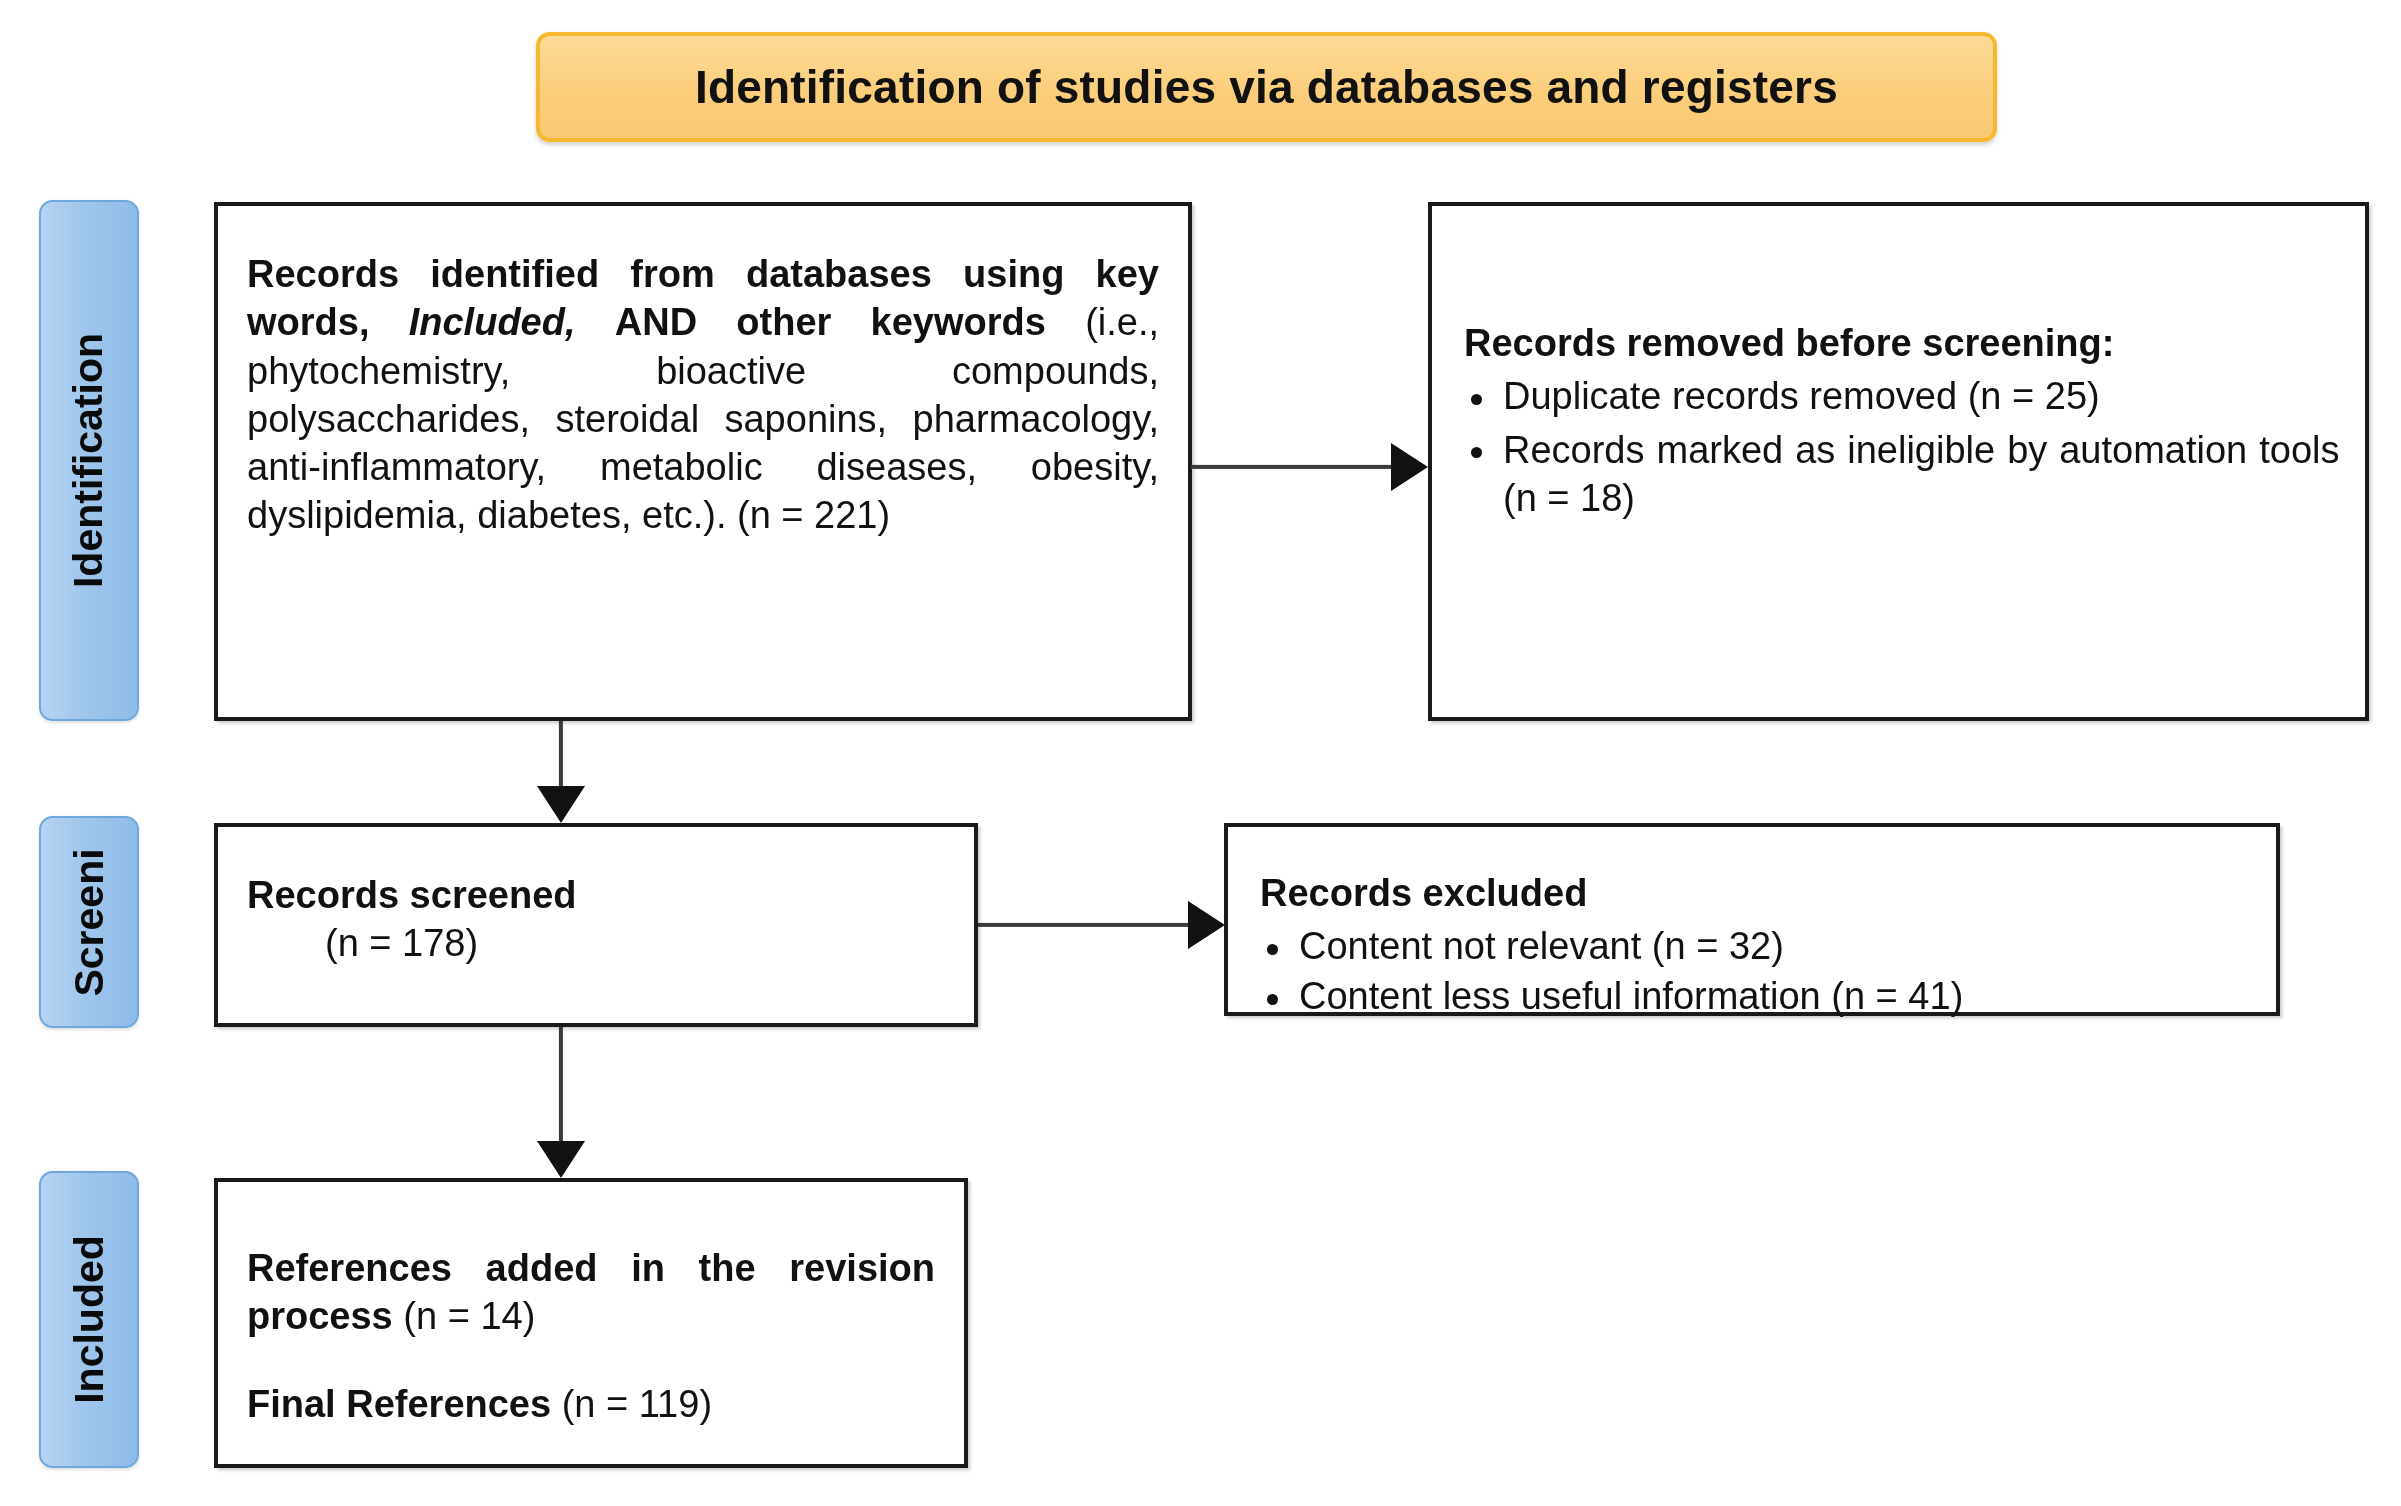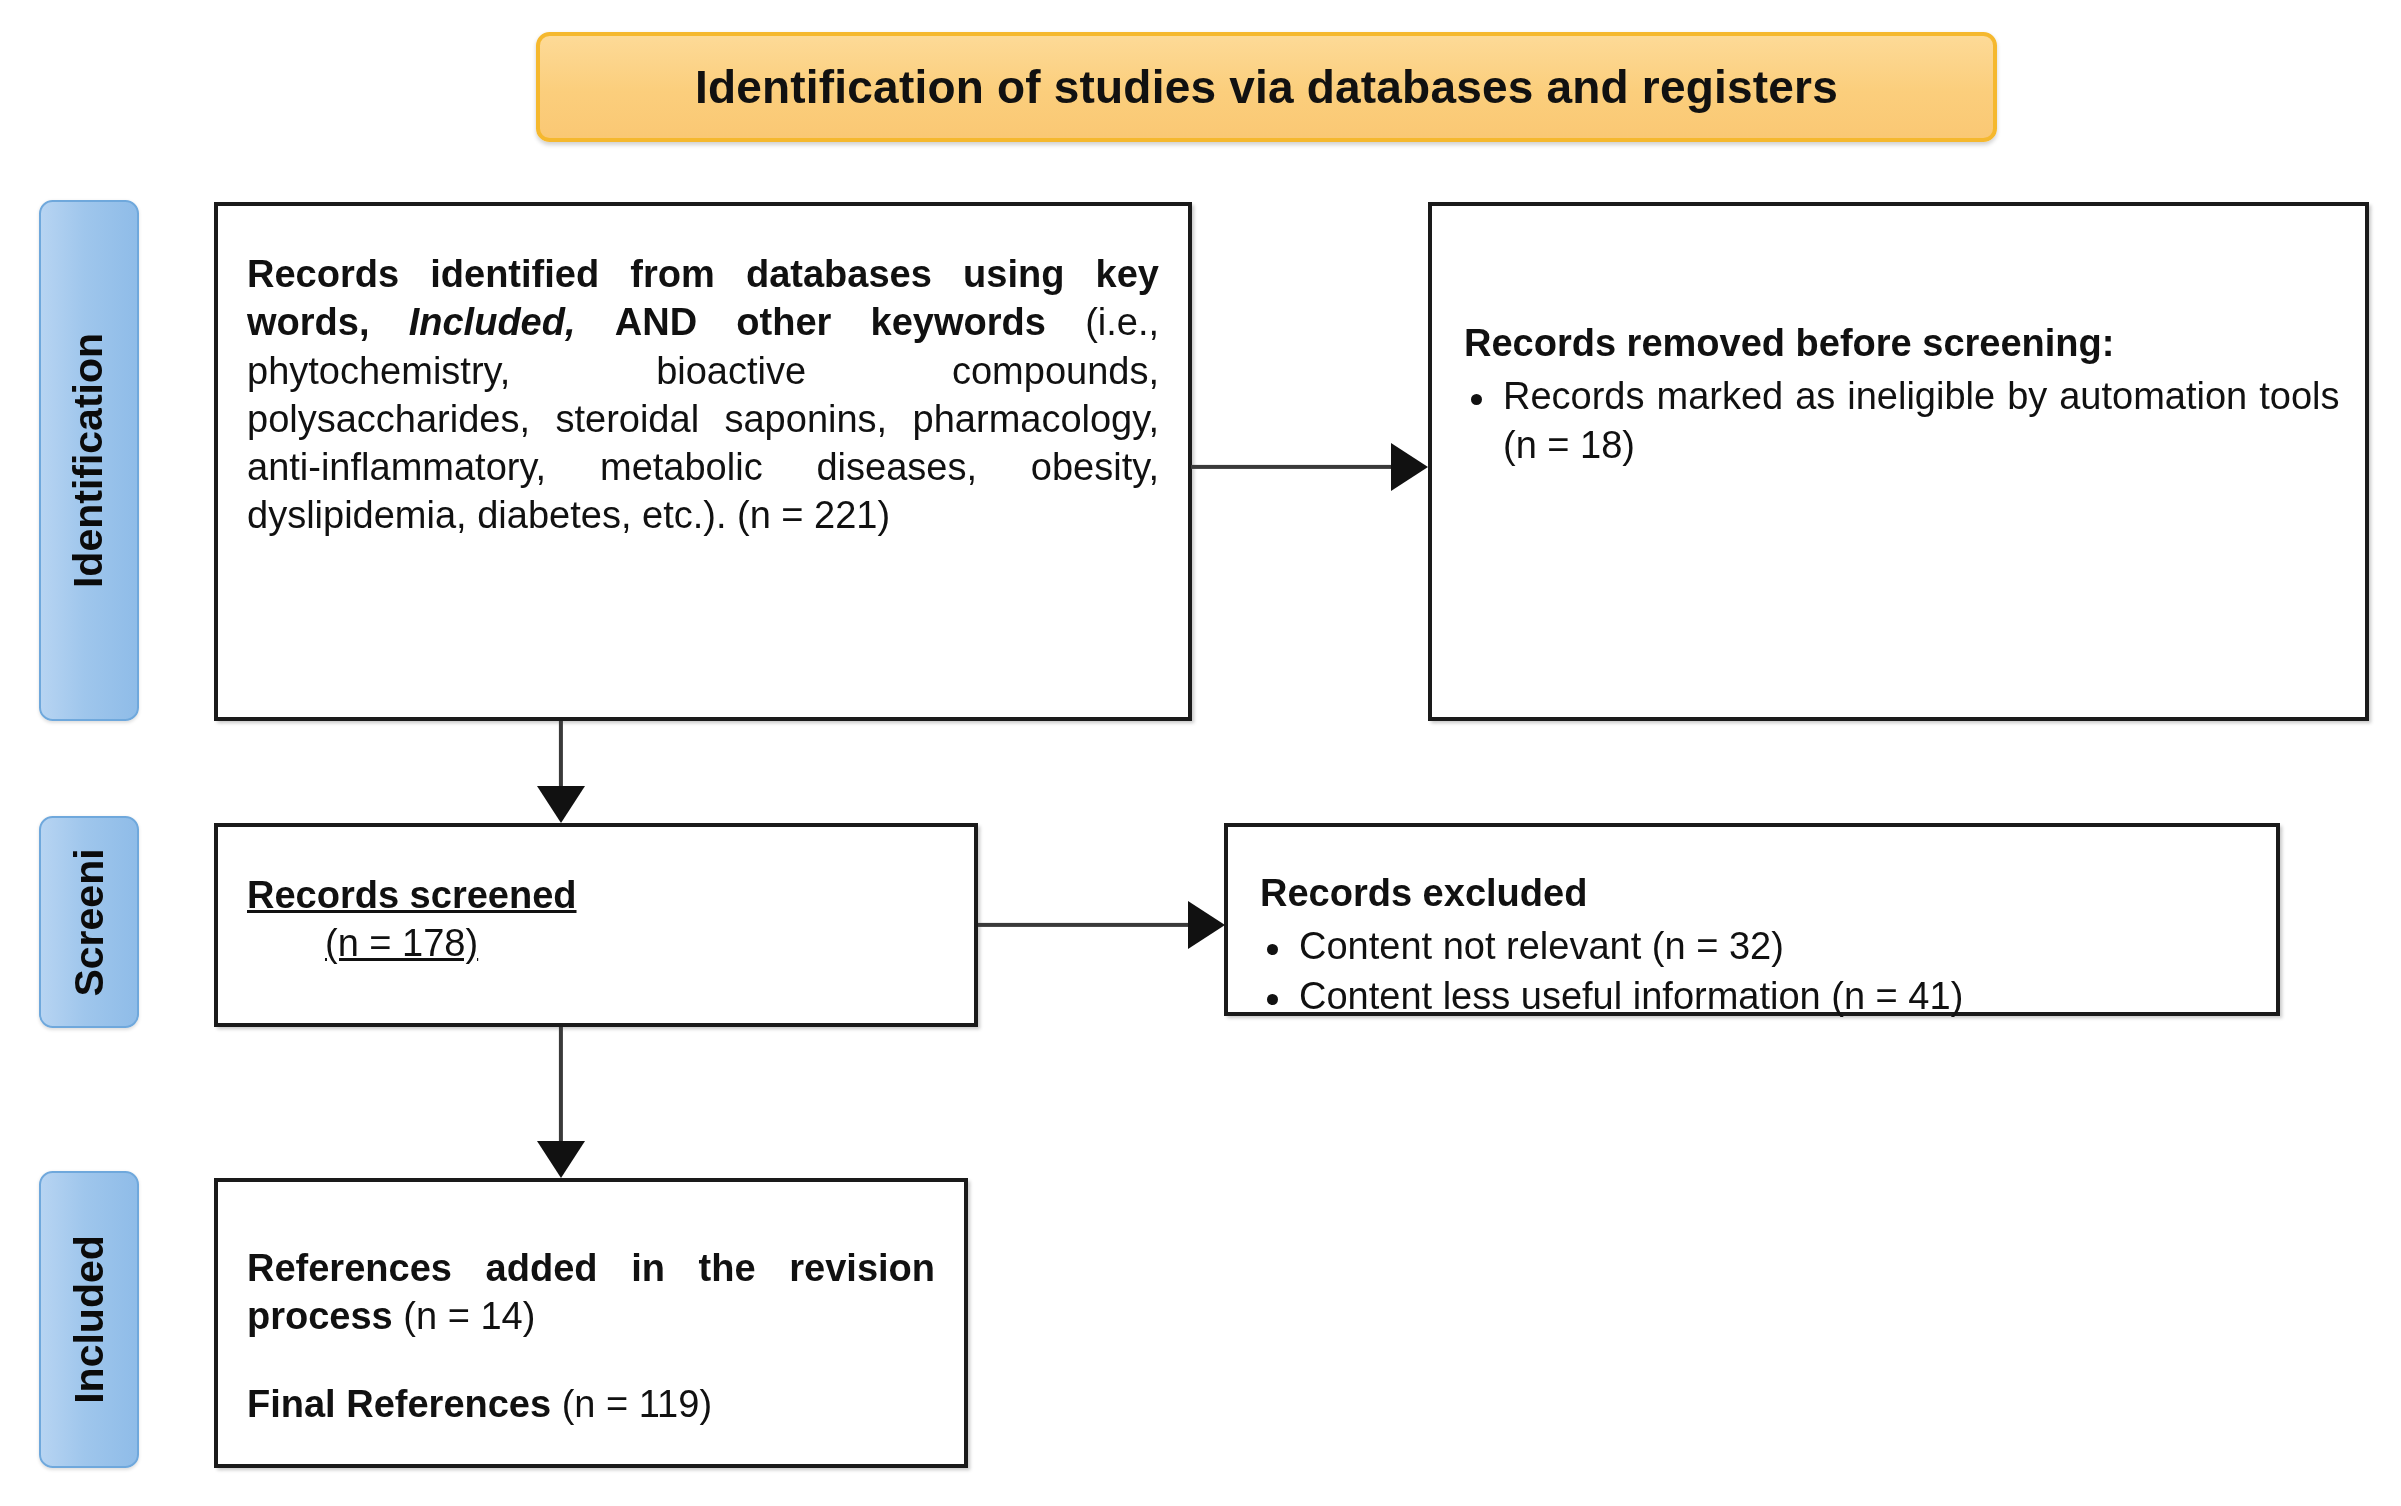--- a/index.html
+++ b/index.html
@@ -79,21 +79,21 @@
   }
 
   #box-identified { left: 214px;  top: 202px;  width: 978px; height: 519px; }
   #box-removed    { left: 1428px; top: 202px;  width: 941px; height: 519px; }
   #box-screened   { left: 214px;  top: 823px;  width: 764px;  height: 204px; }
   #box-excluded   { left: 1224px; top: 823px;  width: 1056px; height: 193px; }
   #box-included   { left: 214px;  top: 1178px; width: 754px;  height: 290px; }
 
   #box-identified .flowbox-inner { padding-top: 44px; }
   #box-removed    .flowbox-inner { padding-top: 113px; padding-left: 32px; padding-right: 25.5px; }
-  #box-screened   .flowbox-inner { padding-top: 44px; text-decoration: underline; }
+  #box-screened   .flowbox-inner { padding-top: 44px; }
   #box-excluded   .flowbox-inner { padding-left: 32px; margin-top: 20px; }
   #box-included   .flowbox-inner { padding-top: 62px; }
 
   .justify { text-align: justify; text-align-last: left; }
   .b  { font-weight: bold; }
   .bi { font-weight: bold; font-style: italic; }
   .indent-n { display: block; padding-left: 78px; }
   .gap-line { display: block; height: 39px; }
 
   
@@ -192,20 +192,24 @@
       <span class="bi">Included,</span>
       <span class="b">AND other keywords</span>
       <span>(i.e., phytochemistry, bioactive compounds, polysaccharides, steroidal saponins, pharmacology, anti-inflammatory, metabolic diseases, obesity, dyslipidemia, diabetes, etc.). (n = 221)</span>
     </div>
   </div>
 
   <div class="flowbox" id="box-removed">
     <div class="flowbox-inner">
       <div class="b">Records removed before screening:</div>
       <ul class="bullets">
+        <li>
+          <span class="dot"></span>
+          <span>Duplicate records removed (n = 25)</span>
+        </li>
         <li>
           <span class="dot"></span>
           <span>Records marked as ineligible by automation tools (n = 18)</span>
         </li>
       </ul>
     </div>
   </div>
 
   <div class="flowbox" id="box-screened">
     <div class="flowbox-inner">

